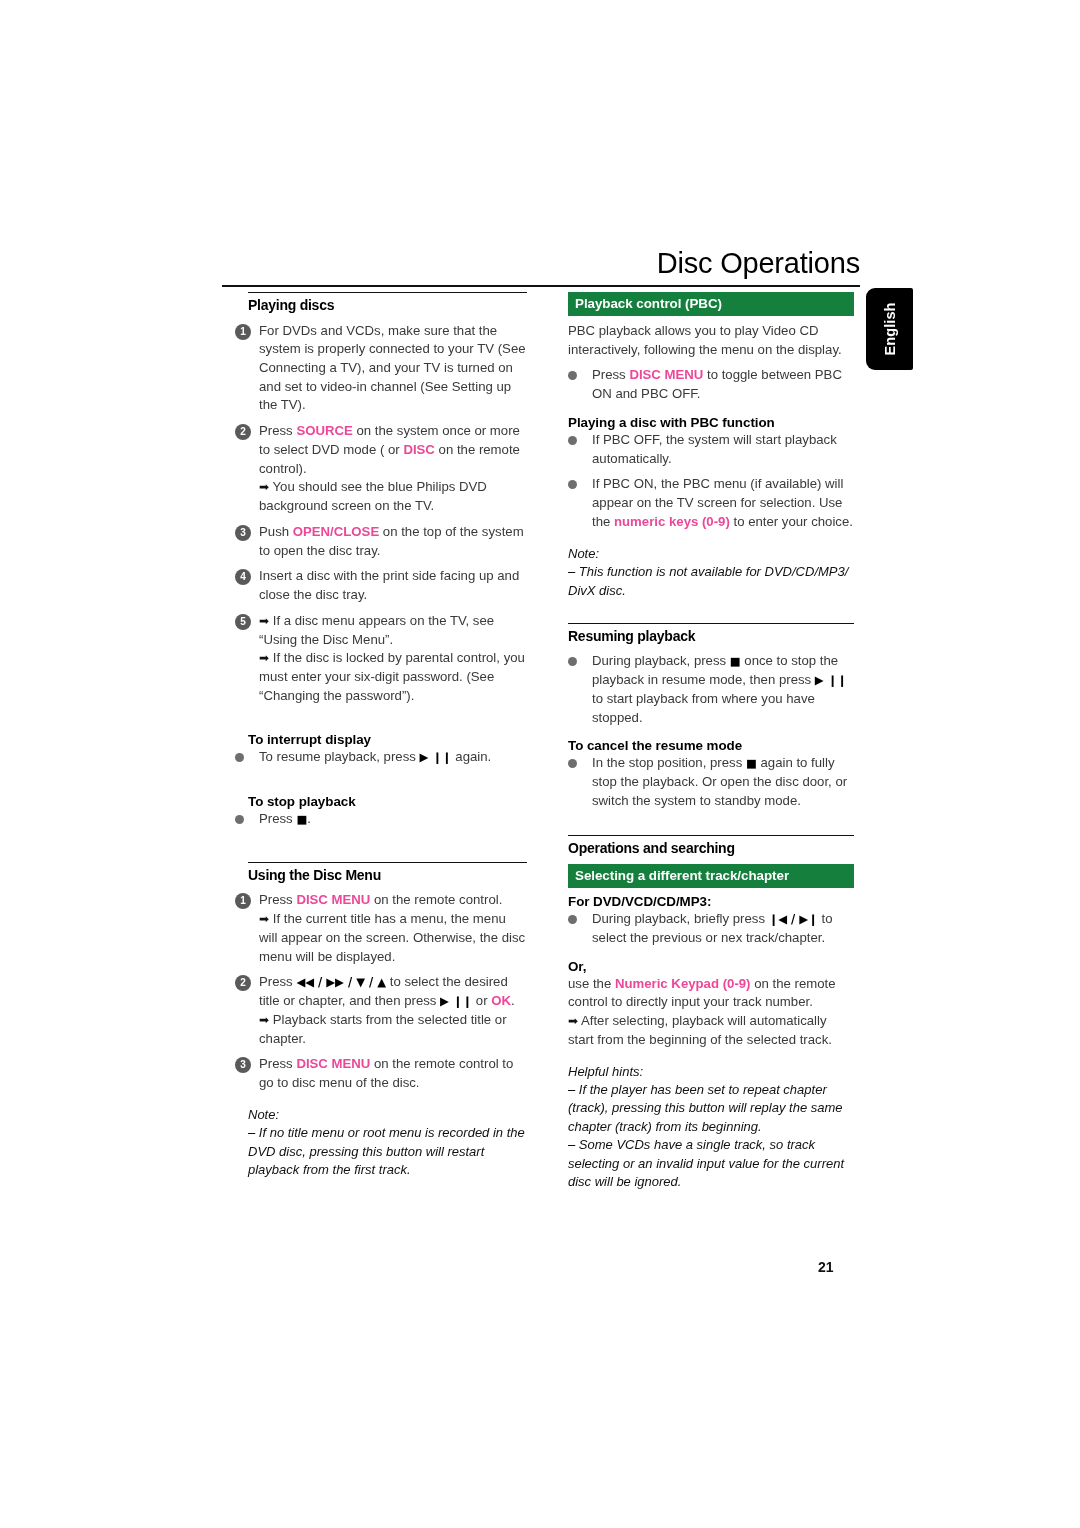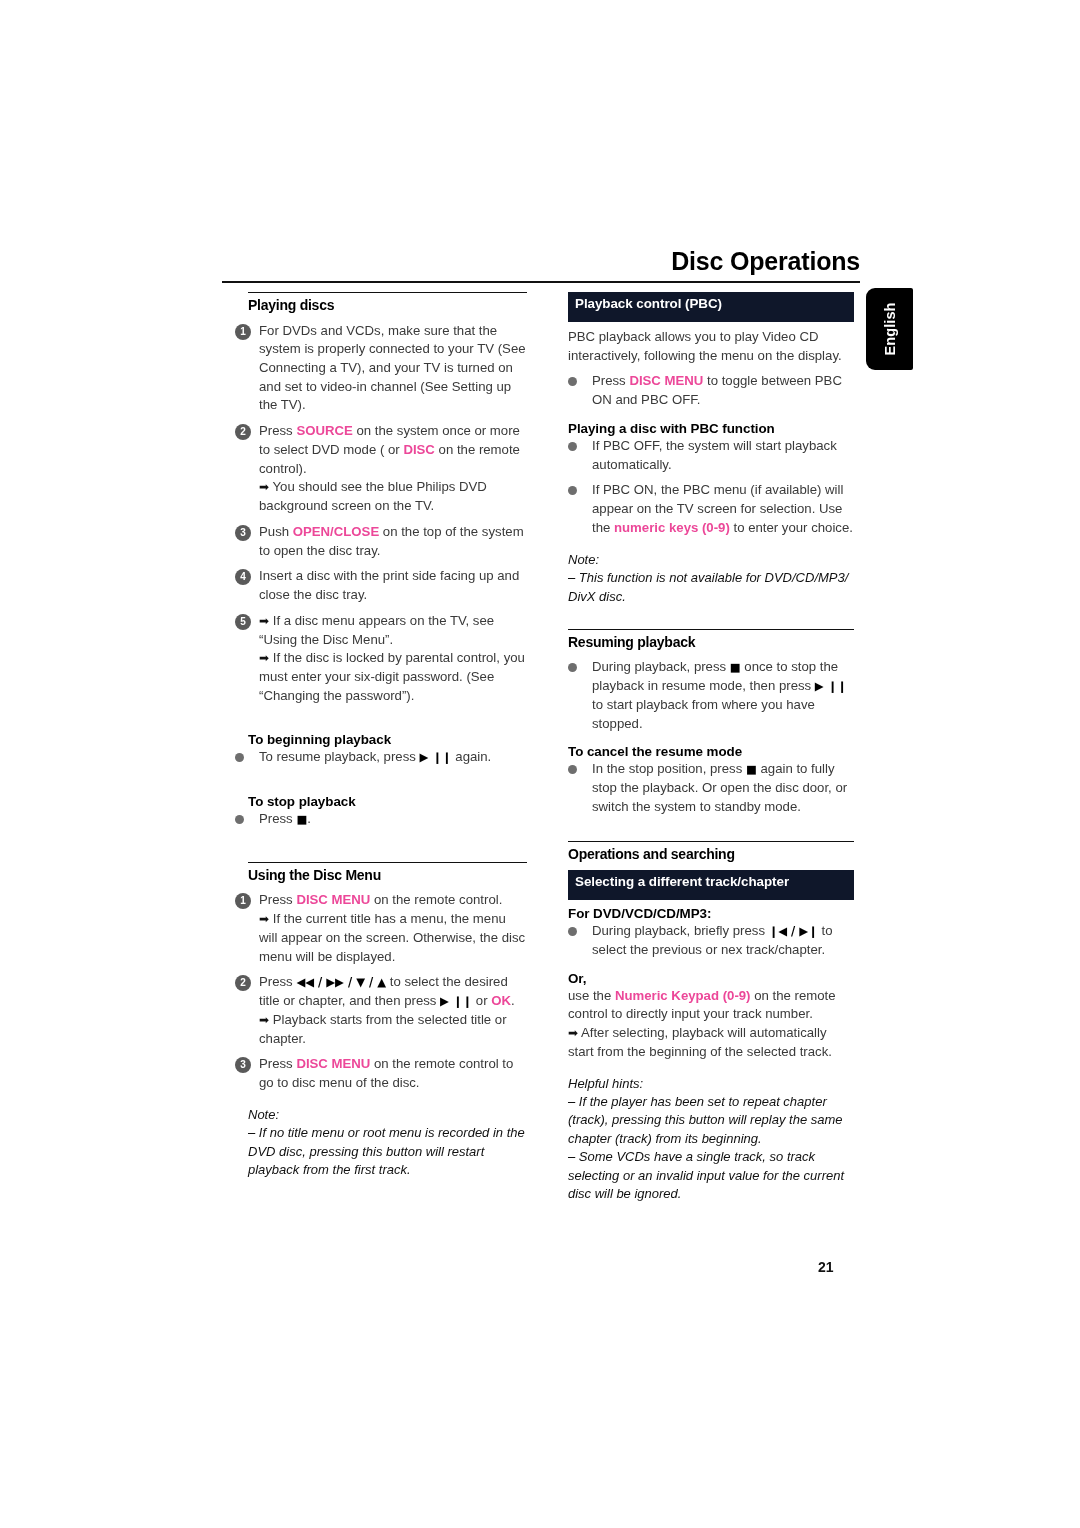--- a/index.html
+++ b/index.html
@@ -26,22 +26,22 @@
 
   
   .masthead {
     position: absolute;
     left: 222px;
     top: 248px;
     width: 638px;
   }
   .masthead-title {
     text-align: right;
-    font-size: 25px;
-    font-weight: bold;
+    font-size: 29px;
+    font-weight: normal;
     letter-spacing: -0.2px;
     color: #000;
     line-height: 1.05;
   }
   .masthead-rule {
     margin-top: 7px;
     border-top: 2.6px solid #111;
   }
 
   
@@ -95,26 +95,26 @@
     font-weight: bold;
     color: #000;
     letter-spacing: -0.25px;
     line-height: 1.25;
     margin-bottom: 7px;
   }
   .col-left .sec-title { margin-left: 13px; }
 
   
   .banner {
-    background: #0f172a;
+    background: #15803d;
     color: #ffffff;
     font-size: 13.4px;
     font-weight: bold;
     letter-spacing: -0.05px;
-    padding: 4px 7px 11px 7px;
+    padding: 4px 7px 5px 7px;
     margin-bottom: 6px;
   }
 
   
   .subhead {
     font-size: 13.4px;
     font-weight: bold;
     color: #000;
     margin: 11px 0 1px 0;
     letter-spacing: -0.05px;
@@ -246,21 +246,21 @@
     </div>
 
     <div class="row">
       <span class="marker num-marker">5</span>
       <span class="arrow-line"><span class="arrow">➡</span> <span>If a disc menu appears on the TV, see “Using the Disc Menu”.</span></span>
       <span class="arrow-line"><span class="arrow">➡</span> <span>If the disc is locked by parental control, you must enter your six-digit password. (See “Changing the password”).</span></span>
     </div>
 
     <div class="spacer-sm"></div>
 
-    <div class="subhead">To beginning playback</div>
+    <div class="subhead">To interrupt display</div>
 
     <div class="row">
       <span class="marker dot-marker"></span>
       <span>To resume playback, press</span>
       <span class="glyph glyph-b">▶ ❙❙</span>
       <span>again.</span>
     </div>
 
     <div class="spacer-sm"></div>
 

